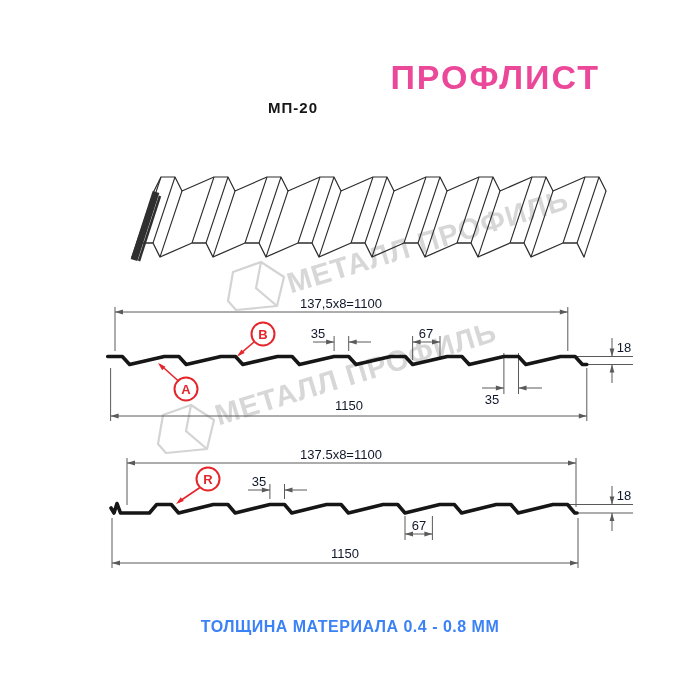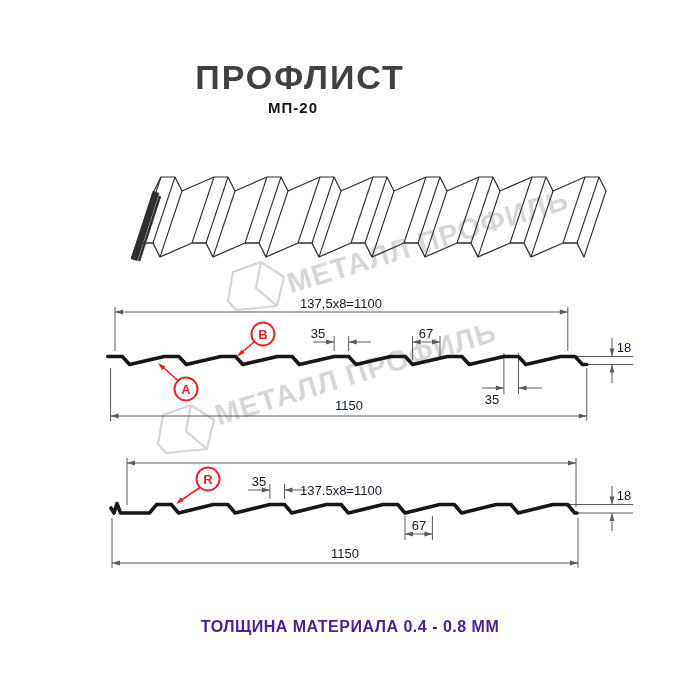--- a/index.html
+++ b/index.html
@@ -1,23 +1,23 @@
 <!DOCTYPE html>
 <html><head>
 <meta charset="utf-8">
 <style>
   html,body{margin:0;padding:0;background:#fff;}
   #stage{position:relative;width:700px;height:700px;background:#ffffff;overflow:hidden;
          font-family:"Liberation Sans",sans-serif;}
-  .title{position:absolute;left:0;top:58px;width:600px;text-align:center;
-         font-size:34px;font-weight:800;letter-spacing:2px;color:#404040;}
+  .title{position:absolute;left:0;top:58px;width:600px;text-align:right;
+         font-size:34px;font-weight:800;letter-spacing:2px;color:#ec4899;}
   .subtitle{position:absolute;left:0;top:99px;width:586px;text-align:center;
          font-size:15px;font-weight:700;letter-spacing:1px;color:#161616;}
   .footer{position:absolute;left:0;top:618px;width:700px;text-align:center;
-         font-size:16px;font-weight:600;letter-spacing:.5px;color:#4c1d95;}
+         font-size:16px;font-weight:600;letter-spacing:.5px;color:#3b82f6;}
   .wm{position:absolute;font-size:29px;font-weight:700;letter-spacing:1px;
       color:#d7d7d7;white-space:nowrap;transform:rotate(-17deg);
       transform-origin:left center;z-index:1;}
   #wm1{left:288px;top:268px;}
   #wm2{left:216px;top:400px;}
   #art{position:absolute;left:0;top:0;z-index:2;}
   .dimlabel{position:absolute;transform:translate(-50%,-50%);font-size:13px;
       color:#0f172a;white-space:nowrap;z-index:3;background:transparent;}
   .marker{position:absolute;width:21px;height:21px;border:2.5px solid #e4262b;
       border-radius:50%;color:#e4262b;font-size:13px;font-weight:700;
@@ -146,21 +146,21 @@
       <polygon points="176.0,504.0 180.8,497.2 183.8,501.0" fill="#e4262b"></polygon>
     </svg>
 
   <div class="dimlabel" style="left:341px;top:303px;">137,5x8=1100</div>
   <div class="dimlabel" style="left:318px;top:333px;">35</div>
   <div class="dimlabel" style="left:426px;top:333px;">67</div>
   <div class="dimlabel" style="left:492px;top:399px;">35</div>
   <div class="dimlabel" style="left:624px;top:347px;">18</div>
   <div class="dimlabel" style="left:349px;top:405px;">1150</div>
 
-  <div class="dimlabel" style="left:341px;top:454px;margin-top:36px;">137.5x8=1100</div>
+  <div class="dimlabel" style="left:341px;top:454px;">137.5x8=1100</div>
   <div class="dimlabel" style="left:259px;top:481px;">35</div>
   <div class="dimlabel" style="left:419px;top:525px;">67</div>
   <div class="dimlabel" style="left:624px;top:495px;">18</div>
   <div class="dimlabel" style="left:345px;top:553px;">1150</div>
 
   <div class="marker" style="left:186px;top:389px;">A</div>
   <div class="marker" style="left:263px;top:334px;">B</div>
   <div class="marker" style="left:208px;top:479px;">R</div>
 
   <div class="footer">ТОЛЩИНА МАТЕРИАЛА 0.4 - 0.8 ММ</div>

